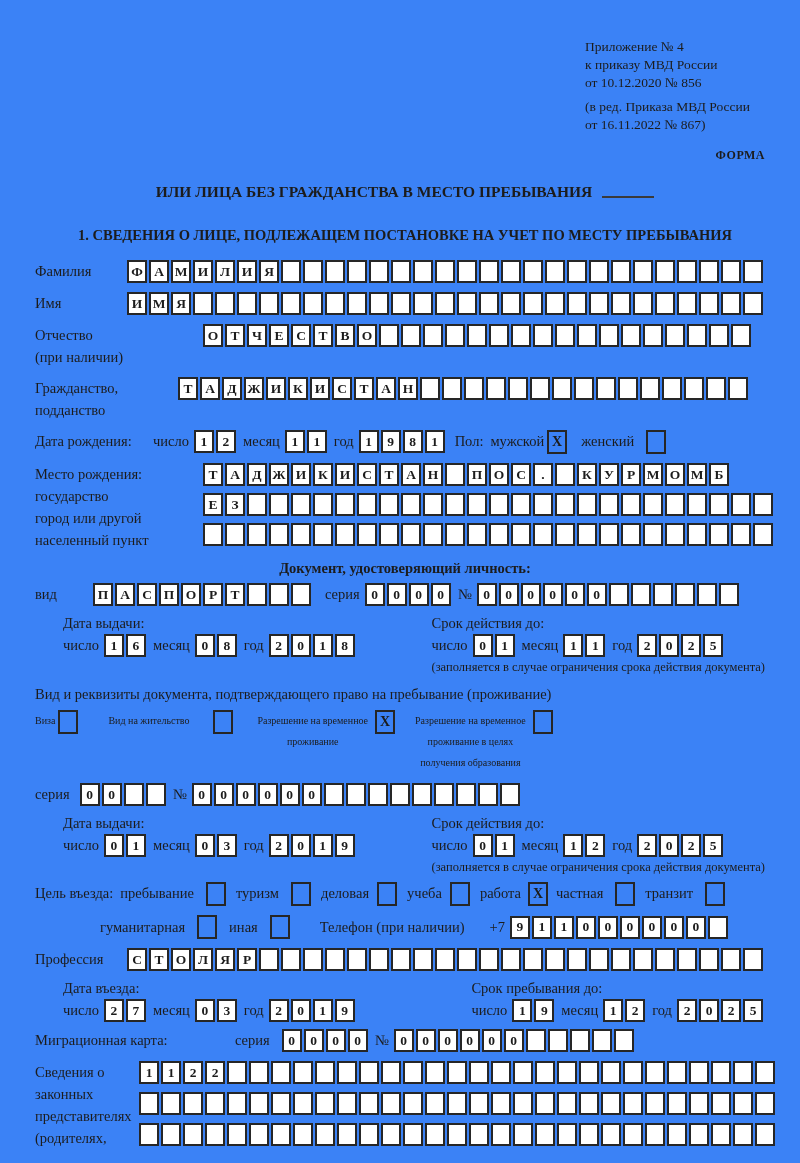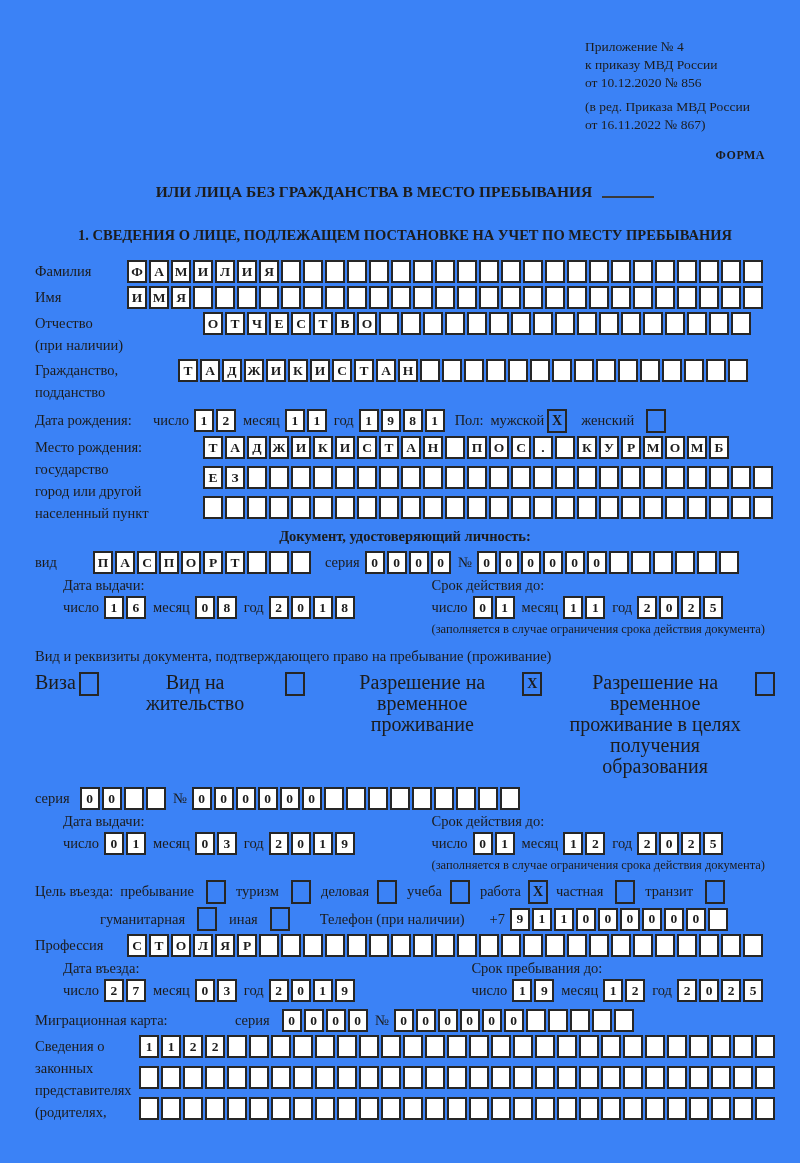--- a/index.html
+++ b/index.html
@@ -9,21 +9,21 @@
     box-sizing:border-box;padding:38px 25px 0 35px;overflow:hidden;position:relative;
   }
   
   .hdr-block{margin-left:auto;width:190px;font-size:13.5px;line-height:18px;}
   .hdr-amend{margin-top:6px;}
   .forma{font-weight:bold;font-size:12px;text-align:right;margin:14px 10px 0 0;letter-spacing:.5px;}
   .title{margin-top:18px;text-align:center;font-weight:bold;font-size:15.5px;line-height:22px;}
   .title-underline{display:inline-block;width:52px;border-bottom:2.5px solid #3a3a3a;margin-left:10px;transform:translateY(1px);}
   .sec-head{margin-top:24px;text-align:center;font-weight:bold;font-size:14.5px;margin-bottom:16px;}
   
-  .r{display:flex;align-items:flex-start;margin-bottom:3px;}
+  .r{display:flex;align-items:flex-start;margin-bottom:9px;}
   .lbl{flex:none;font-size:14.5px;line-height:22px;}
   .w92{width:92px}.w168{width:168px}.w143{width:143px}
   .cells{display:flex;flex:none;}
   .cell{
     flex:none;width:16px;height:19px;border:2px solid #262626;margin-right:2px;
     display:flex;align-items:center;justify-content:center;
     font-size:13.5px;font-weight:bold;background:#fff;
   }
   .cbox{
     flex:none;display:inline-flex;width:16px;height:20px;border:2px solid #262626;
@@ -34,21 +34,21 @@
   .dg{display:flex;align-items:flex-start;}
   
   .daterow{display:flex;margin-bottom:7px;}
   .dgcol{display:flex;flex-direction:column;}
   .dgcol .dg-head{font-size:14.5px;text-align:left;margin-bottom:2px;}
   .dg-note{font-size:12.5px;text-align:right;margin-top:3px;}
   .center-bold{text-align:center;font-weight:bold;font-size:14.5px;margin:4px 0 6px 0;}
   .intro{font-size:14.5px;line-height:24px;}
   .opts{display:flex;align-items:flex-start;margin:4px 0 10px 0;}
   .opt{display:flex;align-items:flex-start;}
-  .opt-lines{font-size:20px;line-height:21px;text-align:center;}
+  .opt-lines{font-size:10px;line-height:21px;text-align:center;}
   .guard{display:flex;align-items:flex-start;}
   .guard-lbl{flex:none;width:104px;font-size:14.5px;line-height:22px;}
   .guard-rows .cells{margin-bottom:8px;}
   .mt6{margin-top:6px}
 </style>
 </head>
 <body>
 
 <div class="page">
 

